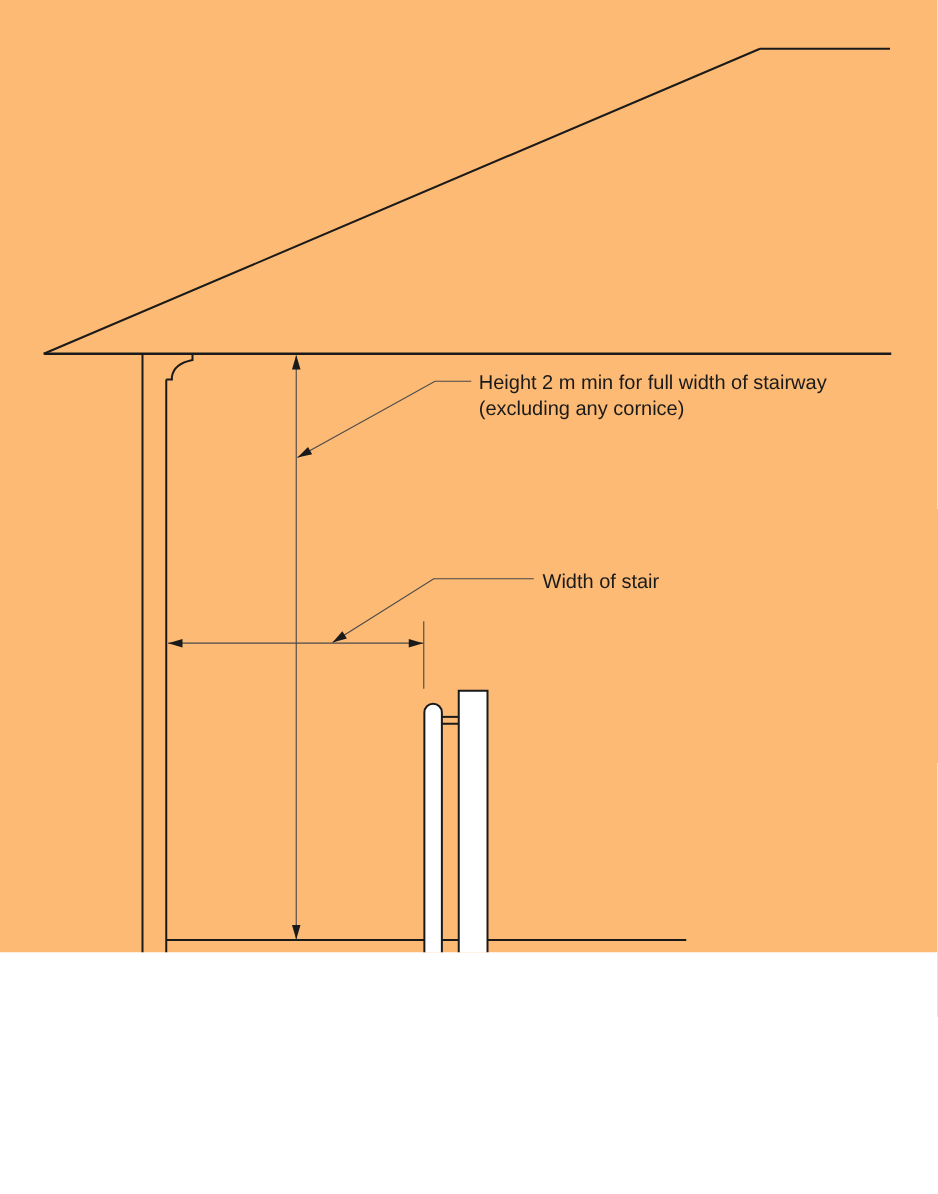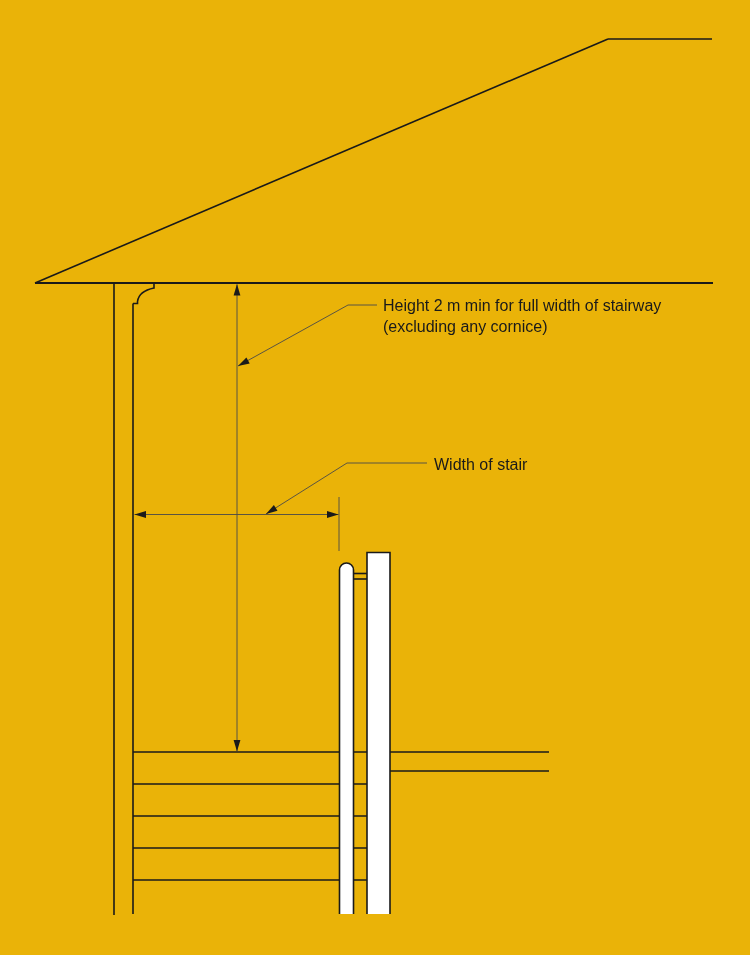--- a/index.html
+++ b/index.html
@@ -3,22 +3,22 @@
 <meta charset="utf-8">
 <style>
   html, body {
     margin: 0;
     padding: 0;
     background: #ffffff;
   }
   .canvas {
     position: relative;
     width: 750px;
-    height: 955px;
-    background: #eab308;
+    height: 762px;
+    background: #fdba74;
     overflow: hidden;
   }
   svg { display: block; }
   svg text {
     font-family: "Liberation Sans", "DejaVu Sans", sans-serif;
     font-size: 16px;
     fill: #1a1a1a;
   }
   .line-main   { stroke: #1a1a1a; stroke-width: 1.6; fill: none; }
   .line-heavy  { stroke: #1a1a1a; stroke-width: 2.1; fill: none; }

